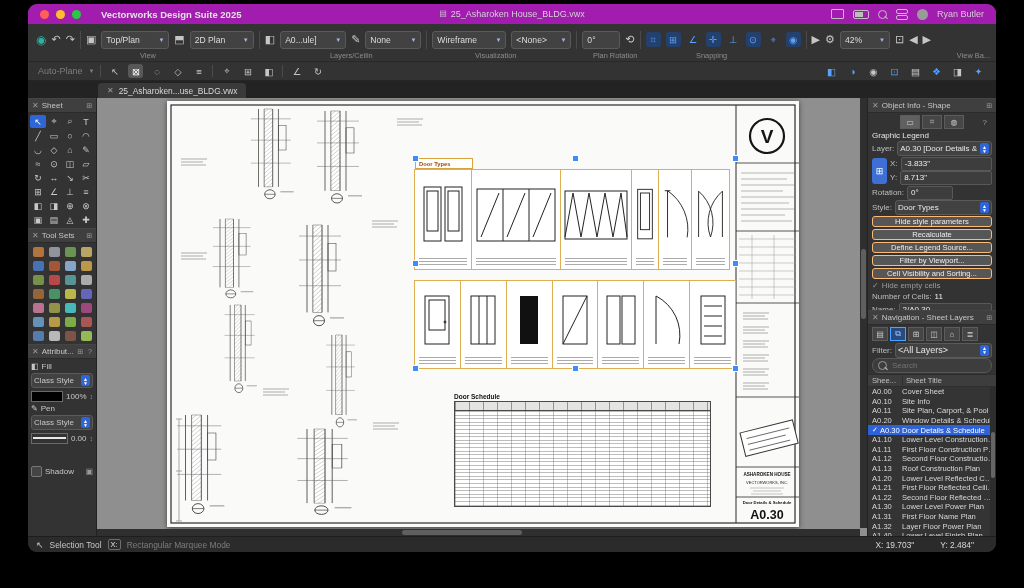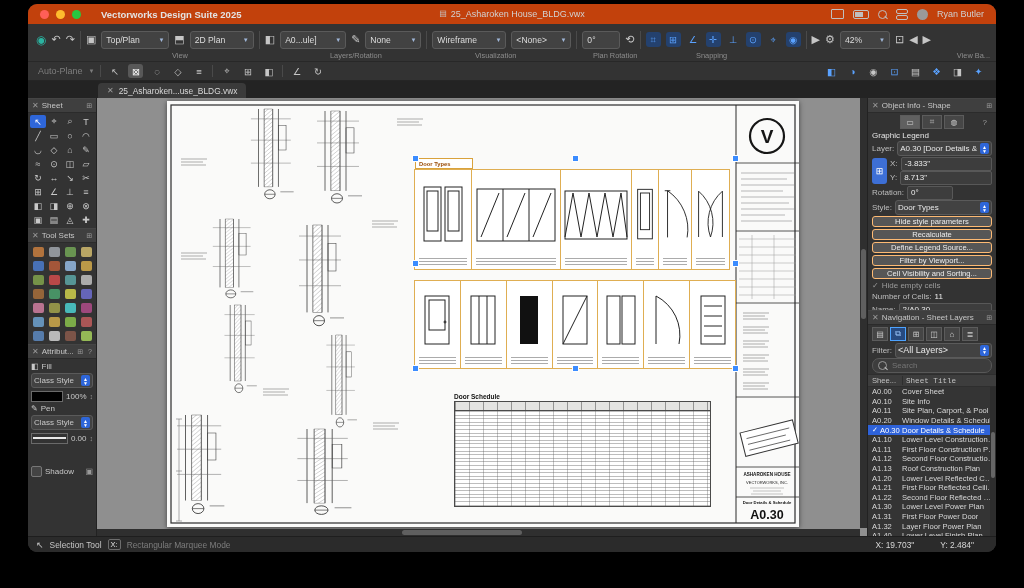--- a/index.html
+++ b/index.html
@@ -1,21 +1,21 @@
 <!DOCTYPE html>
 <html><head>
 <meta charset="utf-8">
 <style>
   html,body{margin:0;padding:0;background:#000;width:1024px;height:588px;overflow:hidden;
     font-family:"Liberation Sans",sans-serif;-webkit-font-smoothing:antialiased;}
   .window{position:absolute;left:28px;top:4px;width:968px;height:548px;background:#333;
     border-radius:9px;overflow:hidden;display:flex;flex-direction:column;font-size:9px;color:#c8c8c8;
     box-shadow:0 8px 30px rgba(0,0,0,.7);}
   
-  .menubar{height:20px;background:#c2410c;display:flex;align-items:center;padding:0 12px;position:relative;flex:0 0 auto;}
+  .menubar{height:20px;background:#a21caf;display:flex;align-items:center;padding:0 12px;position:relative;flex:0 0 auto;}
   .lights{display:flex;gap:7px;margin-right:12px;}
   .light{width:9px;height:9px;border-radius:50%;}
   .appname{font-weight:bold;color:#e3e3e3;font-size:9.5px;white-space:nowrap;}
   .mb-center{position:absolute;left:50%;transform:translateX(-50%);display:flex;align-items:center;gap:4px;color:#d2d2d2;font-size:9px;}
   .mb-right{margin-left:auto;display:flex;align-items:center;gap:9px;color:#cfcfcf;}
   .battery{width:14px;height:7px;border:1px solid #bfbfbf;border-radius:2px;position:relative;}
   .battery::after{content:"";position:absolute;left:1px;top:1px;bottom:1px;width:8px;background:#bfbfbf;}
   .display-ic{width:11px;height:8px;border:1px solid #bfbfbf;border-radius:1px;}
   .mag{width:7px;height:7px;border:1.2px solid #bfbfbf;border-radius:50%;position:relative;}
   .mag::after{content:"";position:absolute;width:4px;height:1.4px;background:#bfbfbf;transform:rotate(45deg);left:5px;top:6px;}
@@ -85,21 +85,21 @@
   .oibtn{height:13px;background:#565656;border:1px solid #fdba74;border-radius:3px;color:#ededed;display:flex;
      align-items:center;justify-content:center;font-size:7.6px;white-space:nowrap;}
   .xyic{width:15px;height:26px;background:#3d6fd6;border-radius:3px;color:#fff;display:flex;align-items:center;justify-content:center;font-size:9px;flex:0 0 auto;}
   
   .nav-panel{flex:1;display:flex;flex-direction:column;min-height:0;}
   .navicons{display:flex;gap:2px;padding:2px 4px;align-items:center;}
   .navic{width:14px;height:12px;border:1px solid #5c5c5c;background:#454545;display:flex;align-items:center;justify-content:center;font-size:8px;color:#cfcfcf;}
   .navic.active{background:#274a80;border-color:#4da3ff;color:#9ec9ff;}
   .navrow-hd{display:flex;align-items:center;height:11px;background:#3d3d3d;border-top:1px solid #2e2e2e;border-bottom:1px solid #2e2e2e;font-size:7.6px;color:#c2c2c2;flex:0 0 auto;}
   .nnumh{width:30px;padding-left:4px;border-right:1px solid #2e2e2e;}
-  .ntith{padding-left:3px;font-family:Liberation Mono, monospace;}
+  .ntith{padding-left:3px;}
   .nrows{flex:1;position:relative;overflow:hidden;background:#343434;}
   .nrow{display:flex;align-items:center;height:9.6px;font-size:7.6px;color:#d8d8d8;white-space:nowrap;}
   .nrow .nnum{width:30px;padding-left:4px;flex:0 0 auto;display:flex;gap:2px;align-items:center;}
   .nrow .ntit{overflow:hidden;text-overflow:ellipsis;}
   .nrow.sel{background:#2e62d9;color:#fff;}
   .nrow .ck{color:#fff;font-size:7px;}
   .nscroll{position:absolute;right:0;top:0;bottom:0;width:6px;background:#2d2d2d;}
   .nscroll i{position:absolute;left:1px;right:1px;top:30%;height:46px;background:#656565;border-radius:3px;display:block;}
   .searchbox{margin:1px 4px;height:13px;background:#3d3d3d;border:1px solid #585858;border-radius:7px;display:flex;align-items:center;gap:3px;padding:0 5px;}
   .searchbox input{flex:1;background:transparent;border:none;outline:none;color:#ddd;font-size:8px;min-width:0;font-family:"Liberation Sans",sans-serif;}
@@ -220,22 +220,22 @@
       <span class="tbi">⚙</span>
       <div class="dd" style="width:40px">
         <span class="tnw">42%</span>
           <span class="car">▼</span>
       </div>
       <span class="tbi">⊡</span>
       <span class="tbi">◀</span>
       <span class="tbi">▶</span>
     </div>
     <div class="tb1labels">
-      <span style="left:144px">View</span>
-      <span style="left:302px">Layers/Rotation</span>
+      <span style="left:112px">View</span>
+      <span style="left:302px">Layers/Ceilin</span>
       <span style="left:447px">Visualization</span>
       <span style="left:565px">Plan Rotation</span>
       <span style="left:668px">Snapping</span>
       <span style="right:6px">View Ba...</span>
     </div>
   </div>
 
   <div class="toolbar2">
     <span class="dim">Auto-Plane</span>
     <span class="dim" style="font-size:6px">▼</span>
@@ -892,21 +892,21 @@
           <div class="nrow">
               <span class="nnum">A1.22</span>
               <span class="ntit">Second Floor Reflected Ce...</span>
             </div>
           <div class="nrow">
               <span class="nnum">A1.30</span>
               <span class="ntit">Lower Level Power Plan</span>
             </div>
           <div class="nrow">
               <span class="nnum">A1.31</span>
-              <span class="ntit">First Floor Power Door</span>
+              <span class="ntit">First Floor Name Plan</span>
             </div>
           <div class="nrow">
               <span class="nnum">A1.32</span>
               <span class="ntit">Layer Floor Power Plan</span>
             </div>
           <div class="nrow">
               <span class="nnum">A1.40</span>
               <span class="ntit">Lower Level Finish Plan</span>
             </div>
 

